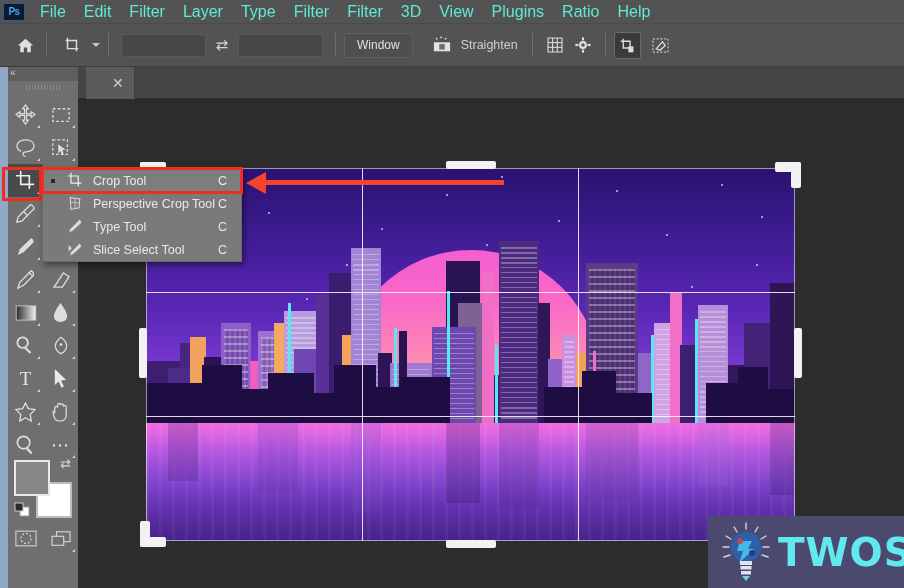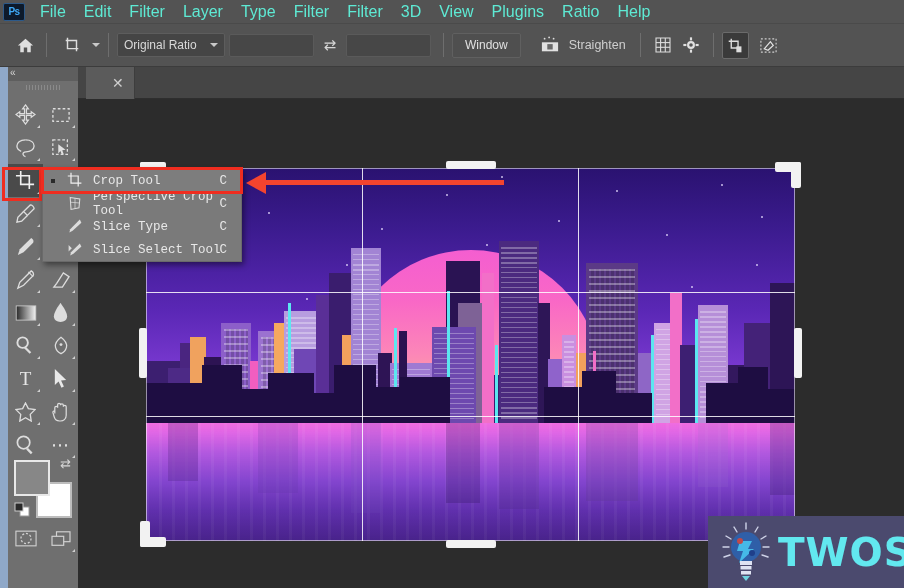--- a/index.html
+++ b/index.html
@@ -200,21 +200,21 @@
   }
 
   
   .flyout {
     position:absolute; left:42px; top:168px; width:200px;
     background:#7a7a7a; z-index:50; border:1px solid #6a6a6a;
     box-shadow:2px 3px 6px rgba(0,0,0,.45);
   }
   .fly-item {
     height:23px; display:flex; align-items:center; color:#e8e8e8; font-size:12.5px;
-    position:relative; padding-left:26px;font-family:Liberation Mono, monospace;
+    position:relative; padding-left:26px;
   }
   .fly-item .ficon { position:absolute; left:24px; top:3px; width:17px; height:17px;}
   .fly-label { padding-left:24px; }
   .fly-key { position:absolute; right:14px; color:#e8e8e8; font-size:12.5px;}
   .fly-item.selected {
     outline:3px solid #ef2d20; outline-offset:-1px; background:#7d7d7d; z-index:55;
   }
   .fly-bullet {
     position:absolute; left:8px; top:10px; width:4px;height:4px;background:#2a2a2a;
   }
@@ -259,24 +259,20 @@
     </div>
     <div class="ob-sep"></div>
     <div class="tool-preset">
       <svg width="18" height="18" viewBox="0 0 20 20">
         <path d="M5 2 V14 H17" stroke="#ddd" stroke-width="1.6" fill="none"></path>
         <path d="M3 5 H15 V17" stroke="#ddd" stroke-width="1.6" fill="none"></path>
       </svg>
     </div>
     <div class="chev"></div>
     <div class="ob-sep"></div>
-    <div class="ratio-select">
-      <span>Original Ratio</span>
-      <span class="chev" style="margin-left:10px"></span>
-    </div>
     <input class="num-field" value="" style="">
     <div class="swap-icon">⇄</div>
     <input class="num-field" value="" style="">
     <div class="ob-sep"></div>
     <div class="clear-btn">Window</div>
     <div class="straighten-icon" style="margin-left:14px">
       <svg width="22" height="18" viewBox="0 0 24 20">
         <rect x="3" y="7" width="18" height="10" fill="#e2e2e2"></rect>
         <rect x="9" y="9" width="6" height="6" fill="#6a6a6a"></rect>
         <circle cx="6" cy="3" r="1" fill="#ddd"></circle>
@@ -709,21 +705,21 @@
       </span>
       <span class="fly-label">Perspective Crop Tool</span>
       <span class="fly-key">C</span>
     </div>
     <div class="fly-item">
       <span class="ficon">
         <svg width="16" height="16" viewBox="0 0 20 20">
             <path d="M16 2 L18 6 L7 16 L3 18 L4 14 Z" fill="#dcdcdc"></path>
           </svg>
       </span>
-      <span class="fly-label">Slice Type</span>
+      <span class="fly-label">Type Tool</span>
       <span class="fly-key">C</span>
     </div>
     <div class="fly-item">
       <span class="ficon">
         <svg width="16" height="16" viewBox="0 0 20 20">
             <path d="M16 3 L18 7 L8 16 L4 18 L5 14 Z" fill="#dcdcdc"></path>
             <path d="M2 5 L6 9 L2 13 Z" fill="#dcdcdc"></path>
           </svg>
       </span>
       <span class="fly-label">Slice Select Tool</span>

